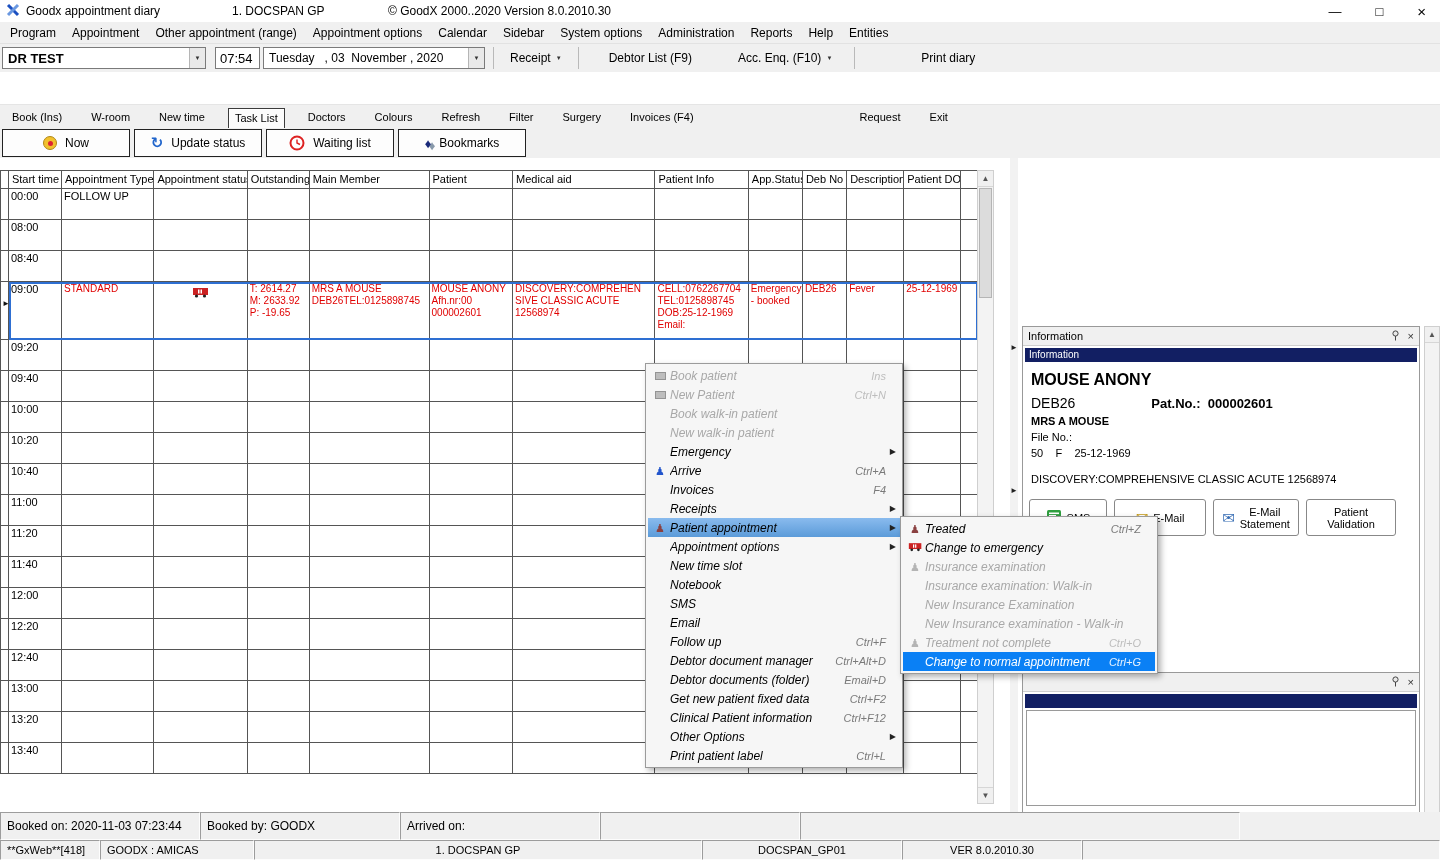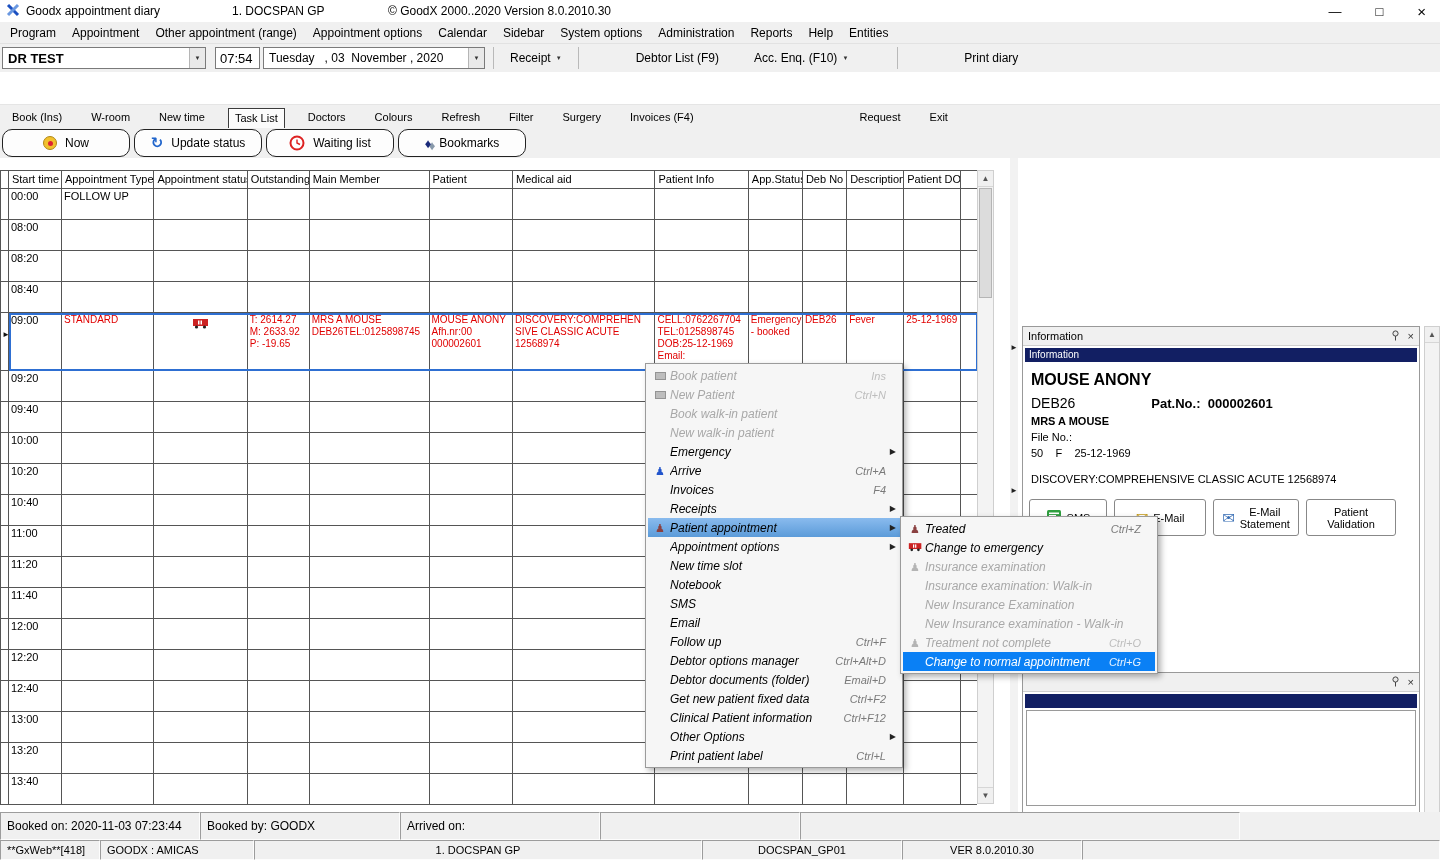--- a/index.html
+++ b/index.html
@@ -23,21 +23,21 @@
 .toolbar1{position:absolute;top:44px;left:0;right:0;height:28px;background:#f0f0f0;display:flex;align-items:center;padding-left:2px;}
 .combo{background:#fff;border:1px solid #7a7a7a;height:22px;display:flex;align-items:center;padding-left:5px;}
 .combo-arrow{margin-left:auto;width:16px;height:100%;background:#e9e9e9;border-left:1px solid #b5b5b5;display:flex;align-items:center;justify-content:center;font-size:6px;color:#333;}
 .doctor-combo{width:204px;font-weight:bold;font-size:13px;}
 .time-box{width:45px;height:22px;border:1px solid #7a7a7a;background:#fff;margin-left:9px;display:flex;align-items:center;padding-left:4px;font-size:13px;}
 .date-combo{width:222px;margin-left:3px;font-size:12px;}
 .pre{white-space:pre;}
 .vsep{width:1px;height:22px;background:#b9b9b9;margin:0 8px;}
 .flatbtn{padding:4px 8px;display:flex;align-items:center;gap:5px;white-space:nowrap;}
 .dd{font-size:6px;color:#333;}
-.ml30{margin-left:41px;}.ml45{margin-left:19px;}.ml50{margin-left:50px;}
+.ml30{margin-left:14px;}.ml45{margin-left:30px;}.ml50{margin-left:50px;}
 
 
 .toolbar2{position:absolute;top:72px;left:0;right:0;height:56px;background:#f0f0f0;display:flex;align-items:stretch;padding:3px 6px;gap:17px;border-top:1px solid #e5e5e5;margin-top:32px;}
 .tb2-item{display:flex;flex-direction:column;align-items:center;justify-content:space-between;padding:3px 6px;font-size:11px;white-space:nowrap;}
 .tb2-item.pressed{border:1px solid #3c3c3c;background:#fbfbfb;box-shadow:inset 1px 1px 0 #fff;}
 .tb2-item.center-only{justify-content:center;}
 .tb2-label{font-size:11px;}
 .tb2-icon-row{display:flex;align-items:center;gap:3px;height:22px;}
 .dd-small{font-size:6px;color:#222;}
 .tb2-nav{flex-direction:row;align-items:center;gap:10px;}
@@ -61,21 +61,21 @@
 .i-cal::before{content:"";position:absolute;left:0;top:0;right:0;height:3px;background:#c04040;}
 .i-cal::after{content:"";position:absolute;left:2px;top:6px;width:9px;height:1px;background:#888;box-shadow:0 3px 0 #888;}
 .i-exit{color:#d22;font-size:16px;}
 .i-now{width:14px;height:14px;border-radius:50%;background:#f2c12e;border:1px solid #b08818;position:relative;display:inline-block;}
 .i-now::after{content:"";position:absolute;left:4px;top:4px;width:5px;height:5px;background:#d23;border-radius:50%;}
 .i-update{color:#2266cc;font-size:15px;font-weight:bold;}
 .i-bm{color:#1a2a7a;font-size:13px;text-shadow:4px 2px 0 #8899aa;}
 
 
 .toolbar3{position:absolute;top:128px;left:0;right:0;height:30px;background:#f0f0f0;display:flex;gap:4px;padding:1px 2px;}
-.qbtn{width:128px;border:1px solid #222;background:#fdfdfd;display:flex;align-items:center;justify-content:center;gap:8px;font-size:12px;border-radius:10px;}
+.qbtn{width:128px;border:1px solid #222;background:#fdfdfd;display:flex;align-items:center;justify-content:center;gap:8px;font-size:12px;border-radius:0;}
 .qicon{display:flex;align-items:center;}
 
 
 .main{position:absolute;top:158px;left:0;right:0;height:654px;background:#fff;}
 .grid-pane{position:absolute;left:0;top:12px;width:1010px;height:640px;}
 .grid{position:absolute;left:0;top:0;width:977px;border-left:1px solid #555;border-top:1px solid #555;background:#fff;}
 .grid-header{display:flex;height:18px;background:#fff;font-size:11px;}
 .ghc{border-right:1px solid #555;border-bottom:1px solid #555;padding:2px 1px 0 3px;overflow:hidden;white-space:nowrap;}
 .grid-row{display:flex;height:31px;position:relative;}
 .gc{border-right:1px solid #555;border-bottom:1px solid #555;padding:1px 2px;font-size:11px;overflow:hidden;white-space:pre-line;line-height:13px;}
@@ -364,36 +364,20 @@
               <div class="gc" style="width: 95px;"></div>
               <div class="gc" style="width: 55px;"></div>
               <div class="gc" style="width: 45px;"></div>
               <div class="gc" style="width: 58px;"></div>
               <div class="gc" style="width: 58px;"></div>
               <div class="gc filler" style="width: 16px;"></div>
             </div>
             <div class="grid-row">
               <div class="gc gutter" style="width: 8px;"></div>
               <div class="gc time-cell" style="width: 54px;">08:00</div>
-              <div class="gc" style="width: 94px;"></div>
-              <div class="gc" style="width: 95px;"></div>
-              <div class="gc" style="width: 63px;"></div>
-              <div class="gc" style="width: 122px;"></div>
-              <div class="gc" style="width: 85px;"></div>
-              <div class="gc" style="width: 145px;"></div>
-              <div class="gc" style="width: 95px;"></div>
-              <div class="gc" style="width: 55px;"></div>
-              <div class="gc" style="width: 45px;"></div>
-              <div class="gc" style="width: 58px;"></div>
-              <div class="gc" style="width: 58px;"></div>
-              <div class="gc filler" style="width: 16px;"></div>
-            </div>
-            <div class="grid-row">
-              <div class="gc gutter" style="width: 8px;"></div>
-              <div class="gc time-cell" style="width: 54px;">08:20</div>
               <div class="gc" style="width: 94px;"></div>
               <div class="gc" style="width: 95px;"></div>
               <div class="gc" style="width: 63px;"></div>
               <div class="gc" style="width: 122px;"></div>
               <div class="gc" style="width: 85px;"></div>
               <div class="gc" style="width: 145px;"></div>
               <div class="gc" style="width: 95px;"></div>
               <div class="gc" style="width: 55px;"></div>
               <div class="gc" style="width: 45px;"></div>
               <div class="gc" style="width: 58px;"></div>
@@ -872,21 +856,21 @@
         <span class="marrow"></span>
       </div>
       <div class="menu-item">
         <span class="mi"></span>
         <span class="mlabel">Follow up</span>
         <span class="msc">Ctrl+F</span>
         <span class="marrow"></span>
       </div>
       <div class="menu-item">
         <span class="mi"></span>
-        <span class="mlabel">Debtor options manager</span>
+        <span class="mlabel">Debtor document manager</span>
         <span class="msc">Ctrl+Alt+D</span>
         <span class="marrow"></span>
       </div>
       <div class="menu-item">
         <span class="mi"></span>
         <span class="mlabel">Debtor documents (folder)</span>
         <span class="msc">Email+D</span>
         <span class="marrow"></span>
       </div>
       <div class="menu-item">

